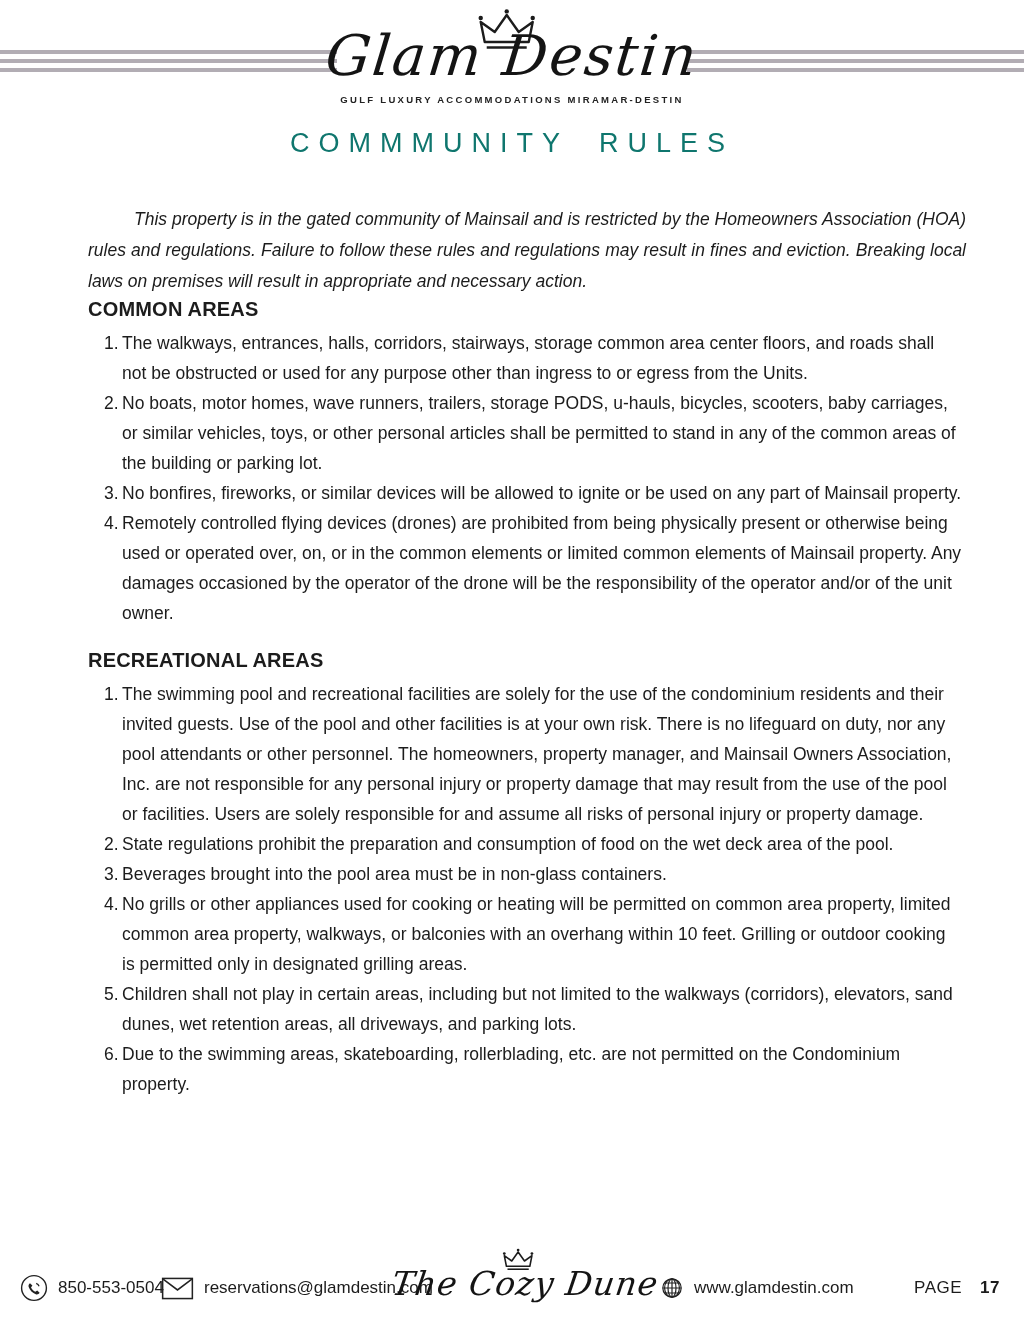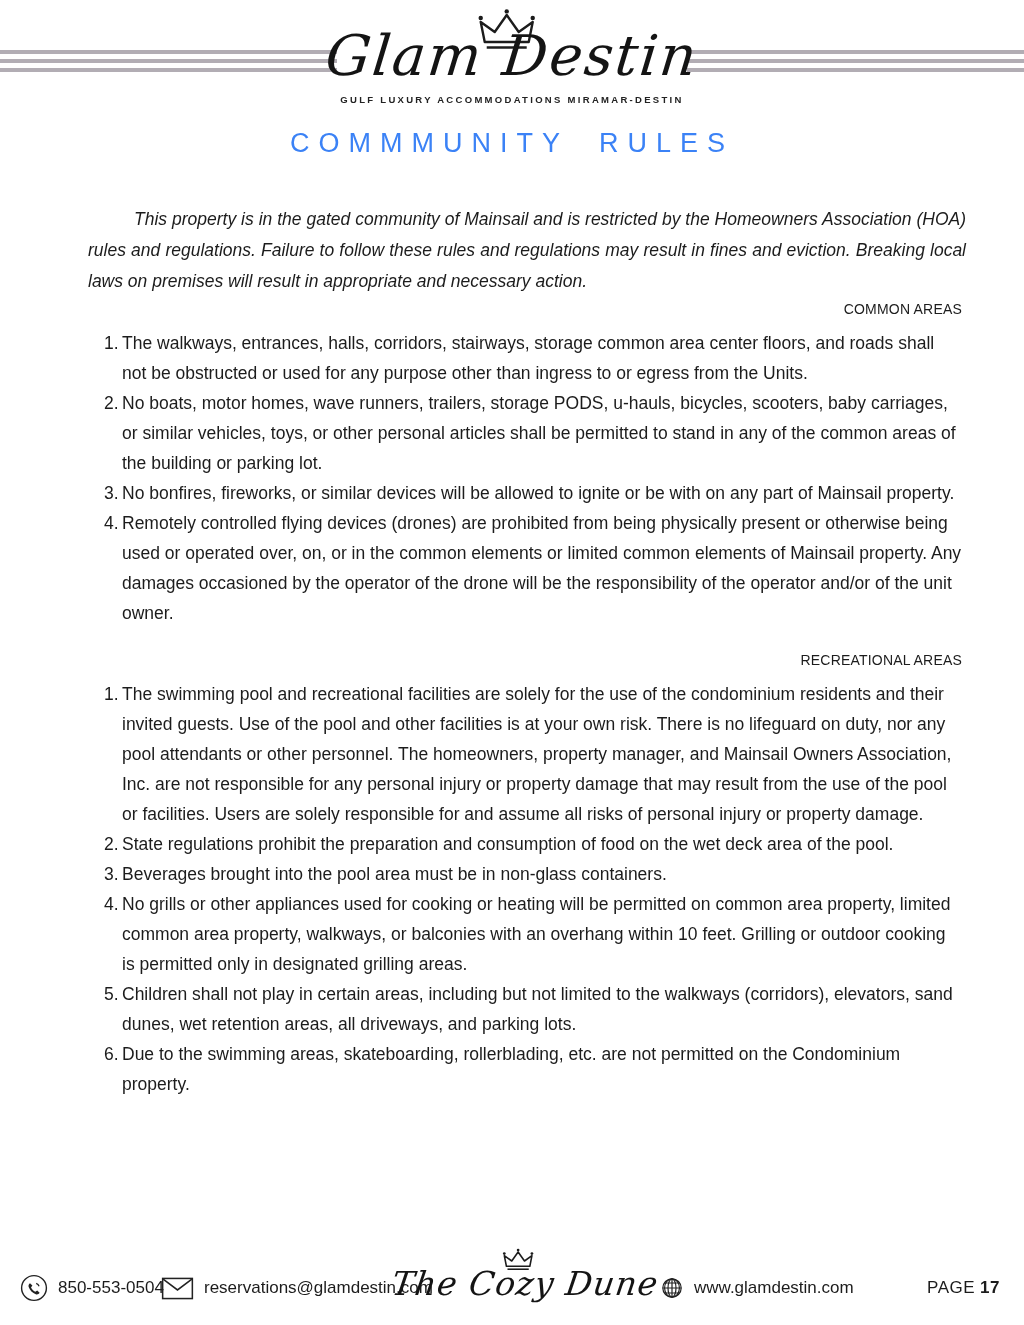--- a/index.html
+++ b/index.html
@@ -34,50 +34,49 @@
     display:block; margin-top:2px;
     font-size:9.5px; font-weight:bold; letter-spacing:2.3px; color:#222;
     white-space:nowrap;
   }
 
   
   .doc-title {
     position:absolute; top:128px; left:0; width:100%;
     text-align:center;
     font-size:27px; font-weight:400; letter-spacing:9px; word-spacing:14px;
-    color:#3b82f6;
+    color:#0f766e;
   }
 
   
   .intro {
     position:absolute; top:174px; left:88px; width:878px;
     font-style:italic; font-size:17.5px; line-height:31px;
     text-align:justify; text-indent:46px;margin-top:30px;
   }
 
   
   .content { position:absolute; top:294px; left:88px; width:874px; }
   .section + .section { margin-top:17px; }
   .section-heading {
-    font-size:14px; font-weight:normal; line-height:30px; margin-bottom:4px;
+    font-size:20px; font-weight:bold; line-height:30px; margin-bottom:4px;
     letter-spacing:0.2px;
-    text-align:right;
   }
   .rule-item { display:flex; font-size:17.5px; line-height:30px; }
   .rule-num  { flex:0 0 auto; width:18px; margin-left:16px; text-align:left; }
   .rule-text { flex:1 1 auto; }
 
   
   .footer { position:absolute; left:0; top:1258px; width:1024px; height:60px; }
   .footer-group { position:absolute; display:flex; align-items:center; height:44px; top:8px; }
   .footer-phone { left:20px; }
   .footer-email { left:161px; }
   .footer-web   { left:660px; }
   .footer-page  { right:24px; font-size:17px; letter-spacing:0.5px; }
-  .footer-page .page-num { font-weight:bold; margin-left:5px; }
+  .footer-page .page-num { font-weight:bold; margin-left:18px; }
   .footer-label { font-size:17px; margin-left:10px; white-space:nowrap; }
   .icon-svg { display:block; }
 
   .footer-script {
     position:absolute; left:50%; top:-6px; transform:translateX(-50%);
     text-align:center; width:240px;
   }
   .footer-crown { position:absolute; top:-4px; left:50%; transform:translateX(-32%); width:34px; height:26px; }
   .footer-script-text {
     font-family:"DejaVu Serif", serif; font-style:italic;
@@ -124,21 +123,21 @@
       <div class="rule-item">
         <span class="rule-num">1.</span>
         <span class="rule-text">The walkways, entrances, halls, corridors, stairways, storage common area center floors, and roads shall not be obstructed or used for any purpose other than ingress to or egress from the Units.</span>
       </div>
       <div class="rule-item">
         <span class="rule-num">2.</span>
         <span class="rule-text">No boats, motor homes, wave runners, trailers, storage PODS, u-hauls, bicycles, scooters, baby carriages, or similar vehicles, toys, or other personal articles shall be permitted to stand in any of the common areas of the building or parking lot.</span>
       </div>
       <div class="rule-item">
         <span class="rule-num">3.</span>
-        <span class="rule-text">No bonfires, fireworks, or similar devices will be allowed to ignite or be with on any part of Mainsail property.</span>
+        <span class="rule-text">No bonfires, fireworks, or similar devices will be allowed to ignite or be used on any part of Mainsail property.</span>
       </div>
       <div class="rule-item">
         <span class="rule-num">4.</span>
         <span class="rule-text">Remotely controlled flying devices (drones) are prohibited from being physically present or otherwise being used or operated over, on, or in the common elements or limited common elements of Mainsail property. Any damages occasioned by the operator of the drone will be the responsibility of the operator and/or of the unit owner.</span>
       </div>
     </div>
 
     <div class="section">
       <div class="section-heading">RECREATIONAL AREAS</div>
       <div class="rule-item">

